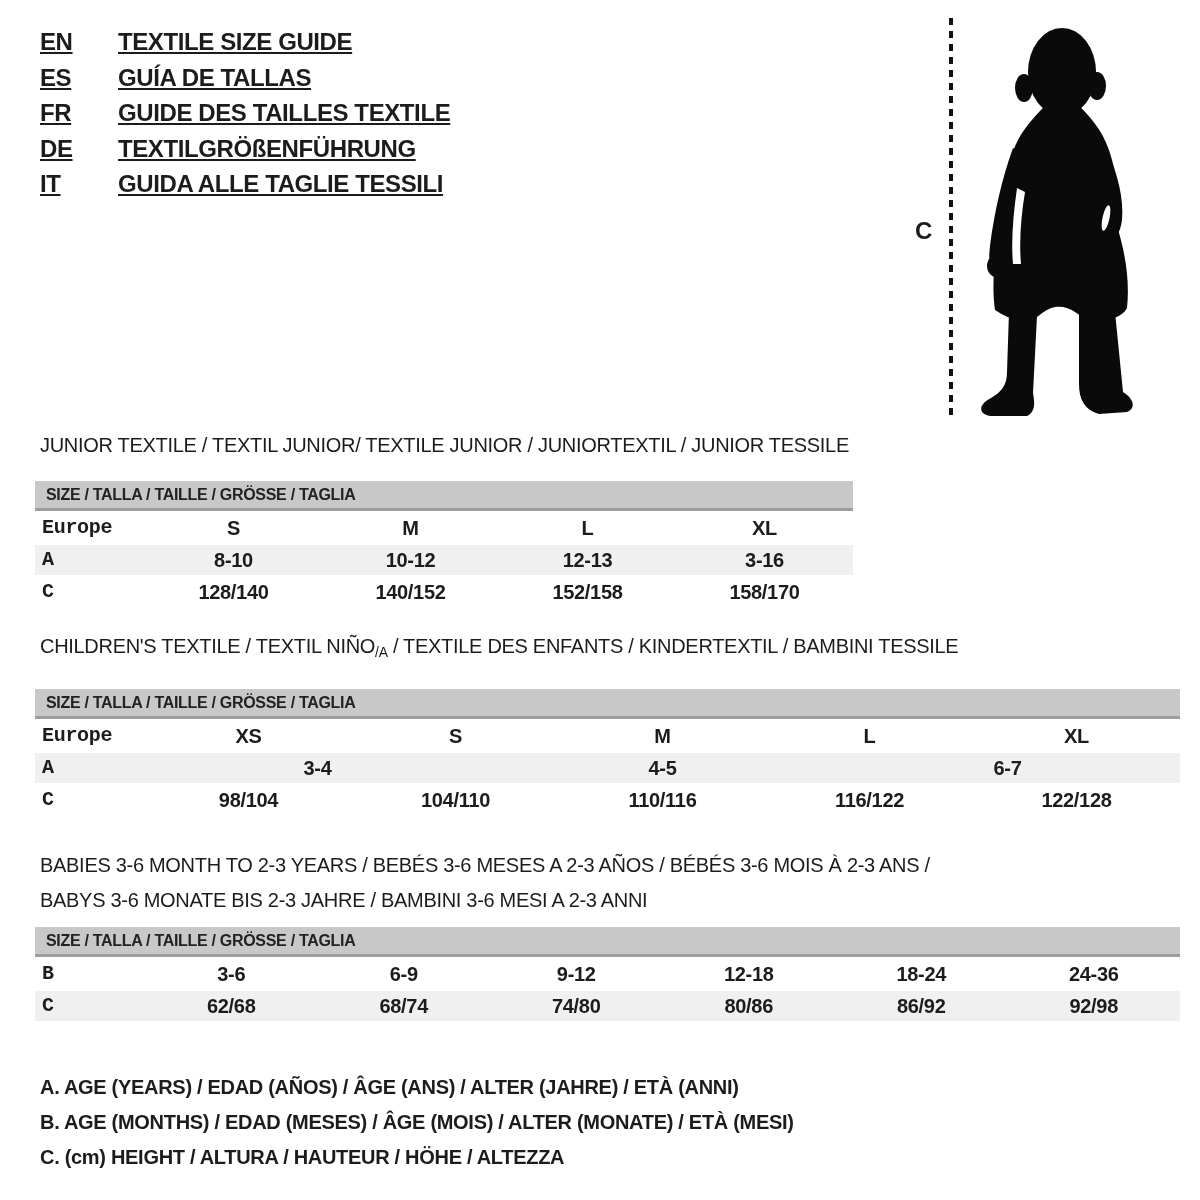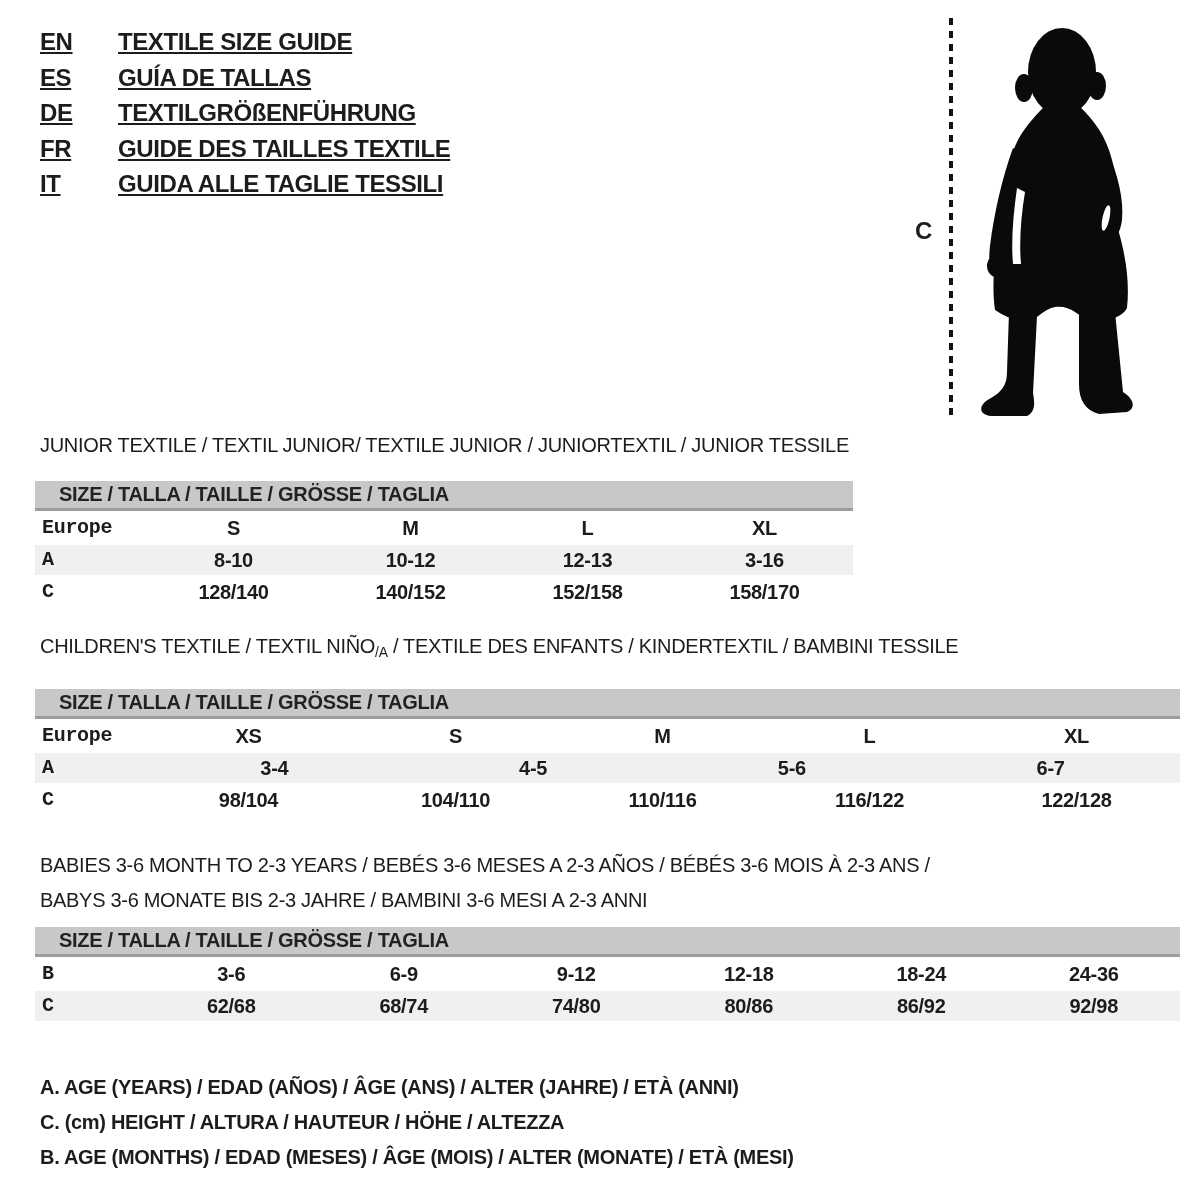--- a/index.html
+++ b/index.html
@@ -32,22 +32,22 @@
   .title-children{left:40px;top:635px;}
   .title-babies{left:40px;top:848px;line-height:35px;}
   .sub{font-size:14px;vertical-align:-4px;}
 
   
   .table{background:#ffffff;}
   .t-junior{left:35px;top:481px;width:818px;}
   .t-children{left:35px;top:689px;width:1145px;}
   .t-babies{left:35px;top:927px;width:1145px;}
   .thead{height:27px;line-height:27px;background:#c8c8c8;
-    border-bottom:3px solid #9d9d9d;padding-left:24px;
-    font-size:20px;font-weight:700;letter-spacing:-0.3px;color:#222;}
+    border-bottom:3px solid #9d9d9d;padding-left:11px;
+    font-size:16px;font-weight:700;letter-spacing:-0.3px;color:#222;}
   .trow{display:flex;height:30px;line-height:30px;margin-top:2px;
     font-size:20px;font-weight:700;letter-spacing:-0.3px;}
   .trow.alt{background:#f0f0f0;}
   .tlabel{width:110px;padding-left:7px;box-sizing:border-box;font-family:Liberation Mono, monospace;}
   .tcell{flex:1;text-align:center;}
 
   
   .legend-block{left:40px;top:1070px;}
   .legend-line{height:35px;line-height:35px;font-size:20px;font-weight:700;
     letter-spacing:-0.3px;white-space:nowrap;}
@@ -58,26 +58,26 @@
 <div class="abs lang-block">
   <div class="lang-row">
     <span class="lang-code">EN</span>
     <span class="lang-title">TEXTILE SIZE GUIDE</span>
   </div>
   <div class="lang-row">
     <span class="lang-code">ES</span>
     <span class="lang-title">GUÍA DE TALLAS</span>
   </div>
   <div class="lang-row">
+    <span class="lang-code">FR</span>
+    <span class="lang-title">GUIDE DES TAILLES TEXTILE</span>
+  </div>
+  <div class="lang-row">
     <span class="lang-code">DE</span>
     <span class="lang-title">TEXTILGRÖßENFÜHRUNG</span>
-  </div>
-  <div class="lang-row">
-    <span class="lang-code">FR</span>
-    <span class="lang-title">GUIDE DES TAILLES TEXTILE</span>
   </div>
   <div class="lang-row">
     <span class="lang-code">IT</span>
     <span class="lang-title">GUIDA ALLE TAGLIE TESSILI</span>
   </div>
 </div>
 
 <div class="abs figure-block">
   <span class="height-label">C</span>
   <div class="dash-line"></div>
@@ -146,21 +146,20 @@
     <div class="tcell">XS</div>
     <div class="tcell">S</div>
     <div class="tcell">M</div>
     <div class="tcell">L</div>
     <div class="tcell">XL</div>
   </div>
   <div class="trow alt">
     <div class="tlabel">A</div>
     <div class="tcell">3-4</div>
     <div class="tcell">4-5</div>
-    <div class="tcell">5-6</div>
     <div class="tcell">6-7</div>
   </div>
   <div class="trow">
     <div class="tlabel">C</div>
     <div class="tcell">98/104</div>
     <div class="tcell">104/110</div>
     <div class="tcell">110/116</div>
     <div class="tcell">116/122</div>
     <div class="tcell">122/128</div>
   </div>
@@ -188,15 +187,15 @@
     <div class="tcell">68/74</div>
     <div class="tcell">74/80</div>
     <div class="tcell">80/86</div>
     <div class="tcell">86/92</div>
     <div class="tcell">92/98</div>
   </div>
 </div>
 
 <div class="abs legend-block">
   <div class="legend-line">A. AGE (YEARS) / EDAD (AÑOS) / ÂGE (ANS) / ALTER (JAHRE) / ETÀ (ANNI)</div>
+  <div class="legend-line">B. AGE (MONTHS) / EDAD (MESES) / ÂGE (MOIS) / ALTER (MONATE) / ETÀ (MESI)</div>
   <div class="legend-line">C. (cm) HEIGHT / ALTURA / HAUTEUR / HÖHE / ALTEZZA</div>
-  <div class="legend-line">B. AGE (MONTHS) / EDAD (MESES) / ÂGE (MOIS) / ALTER (MONATE) / ETÀ (MESI)</div>
 </div>
 
 </body></html>

